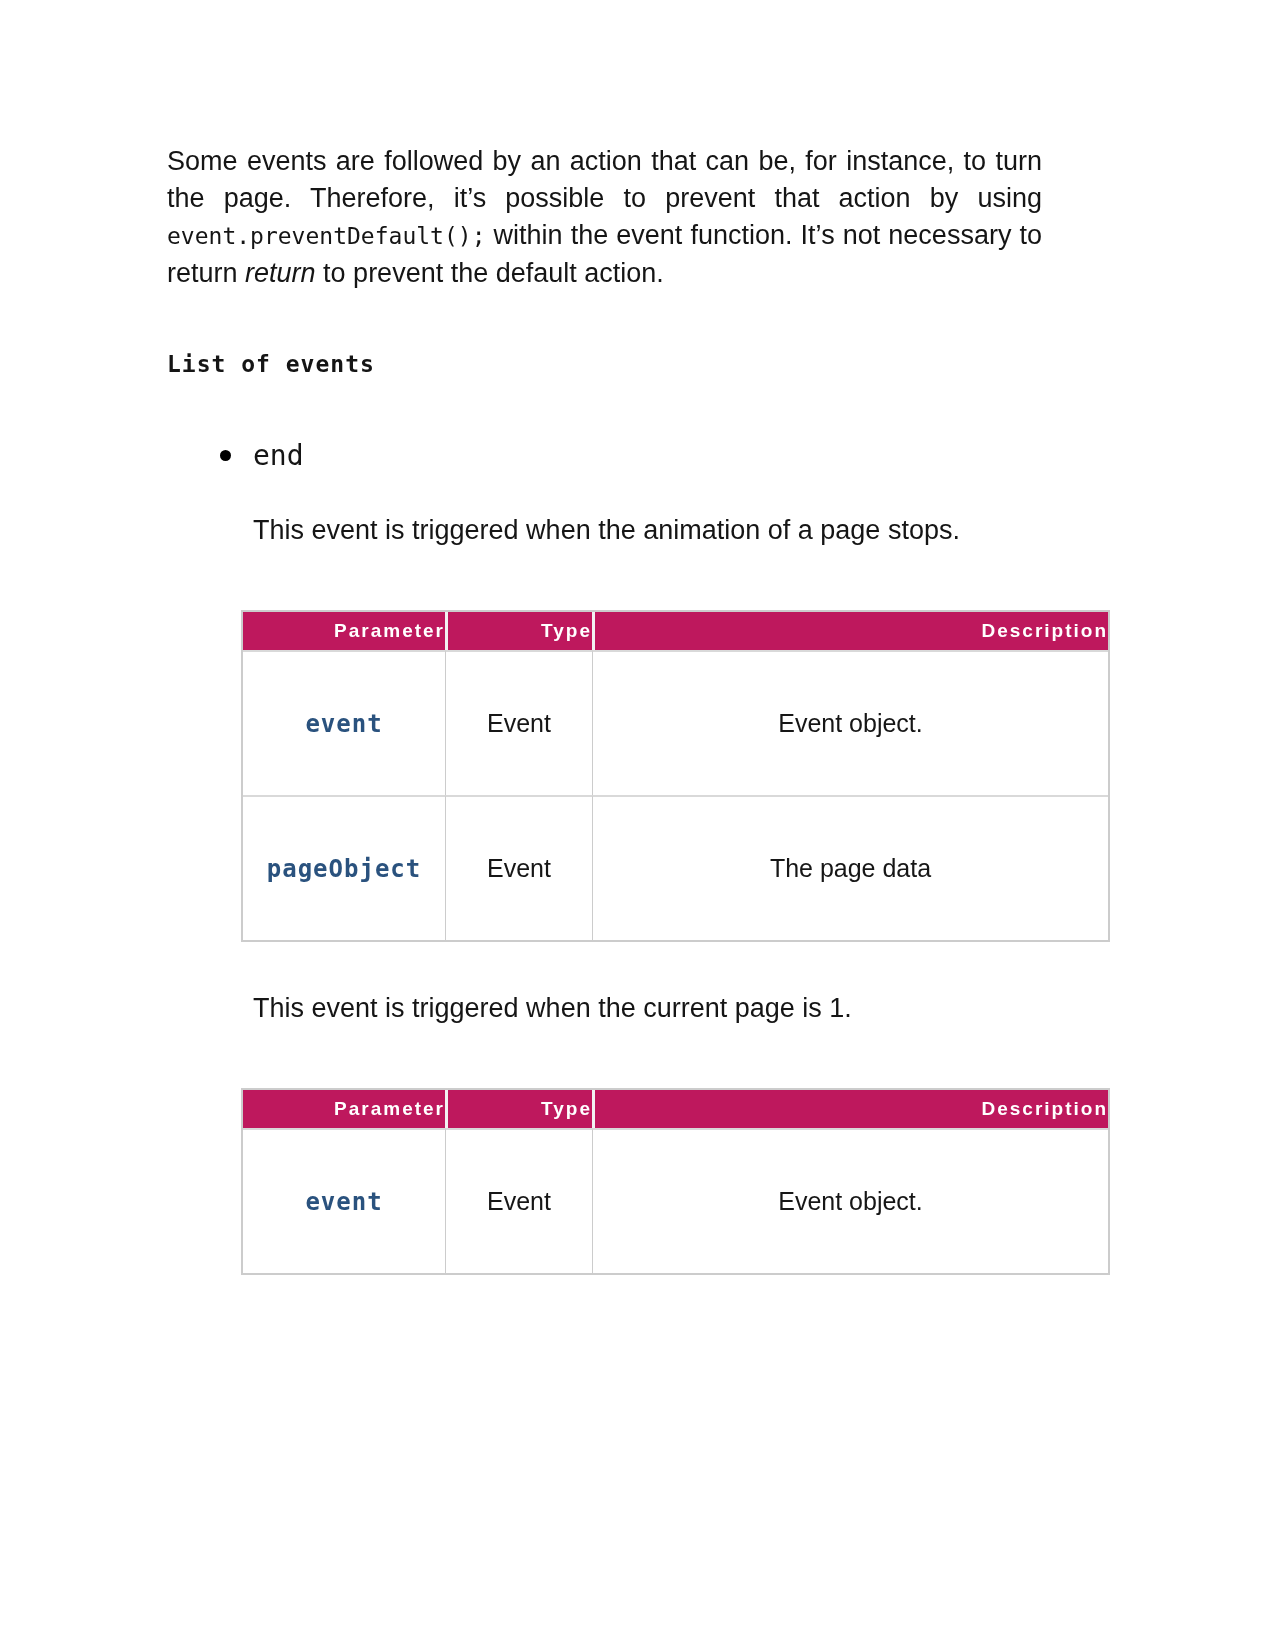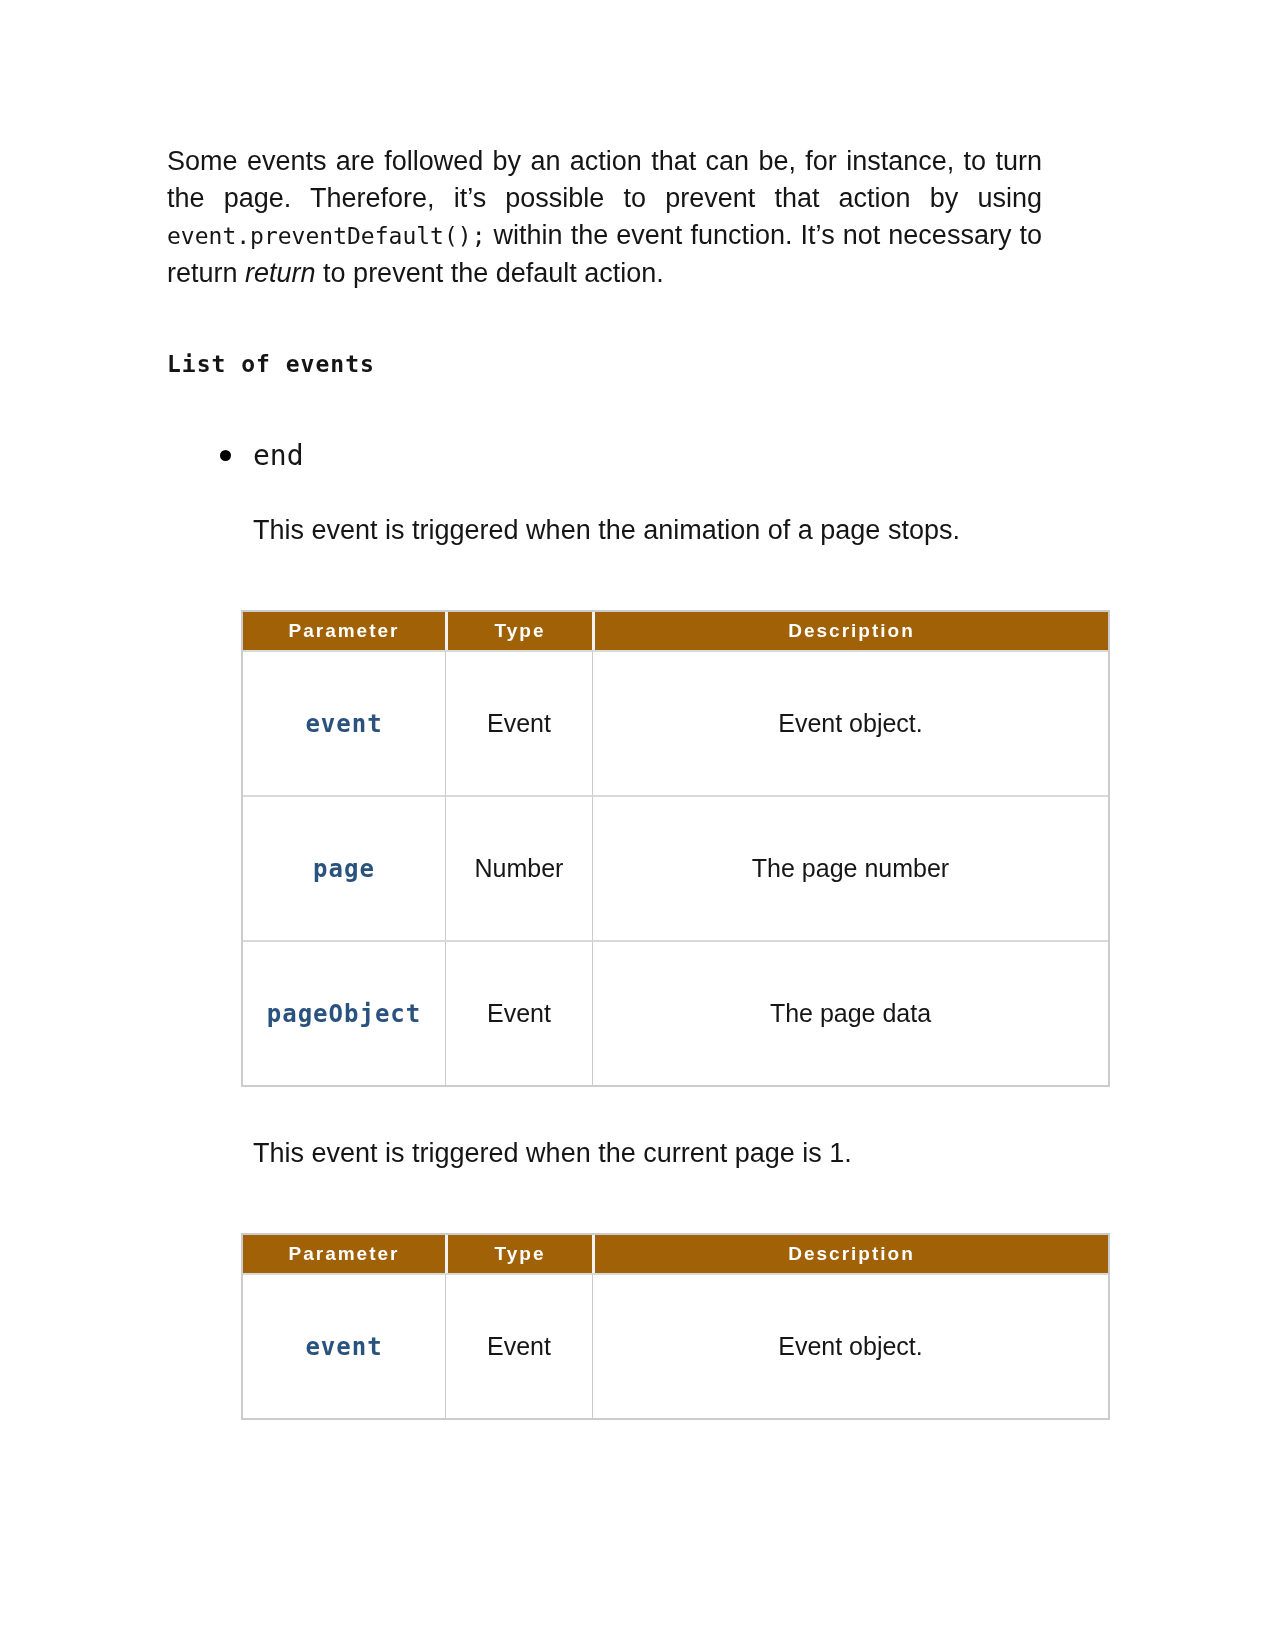--- a/index.html
+++ b/index.html
@@ -76,28 +76,28 @@
     width: 867px;
     border-collapse: separate;
     border-spacing: 0;
     table-layout: fixed;
     border: 2px solid #cccccc;
   }
   .col-param { width: 202px; }
   .col-type  { width: 147px; }
   .col-desc  { width: 516px; }
   .param-table th {
-    background: #a16207;
+    background: #be185d;
     color: #ffffff;
     font-weight: bold;
     font-size: 19px;
     letter-spacing: 2px;
     height: 38px;
     padding: 0;
-    text-align: center;
+    text-align: right;
     vertical-align: middle;
     border-left: 3px solid #f2f2f2;
   }
   .param-table th:first-child { border-left: none; }
   .param-table td {
     height: 145px;
     padding: 9px;
     text-align: center;
     vertical-align: middle;
     font-size: 25px;
@@ -146,25 +146,20 @@
             <th>Description</th>
           </tr>
         </thead>
         <tbody>
           <tr>
             <td class="cell-param">event</td>
             <td class="cell-type">Event</td>
             <td class="cell-desc">Event object.</td>
           </tr>
           <tr>
-            <td class="cell-param">page</td>
-            <td class="cell-type">Number</td>
-            <td class="cell-desc">The page number</td>
-          </tr>
-          <tr>
             <td class="cell-param">pageObject</td>
             <td class="cell-type">Event</td>
             <td class="cell-desc">The page data</td>
           </tr>
         </tbody>
       </table>
     </li>
 
     <li class="event-item second-item">
       <p class="event-desc">This event is triggered when the current page is 1.</p>

